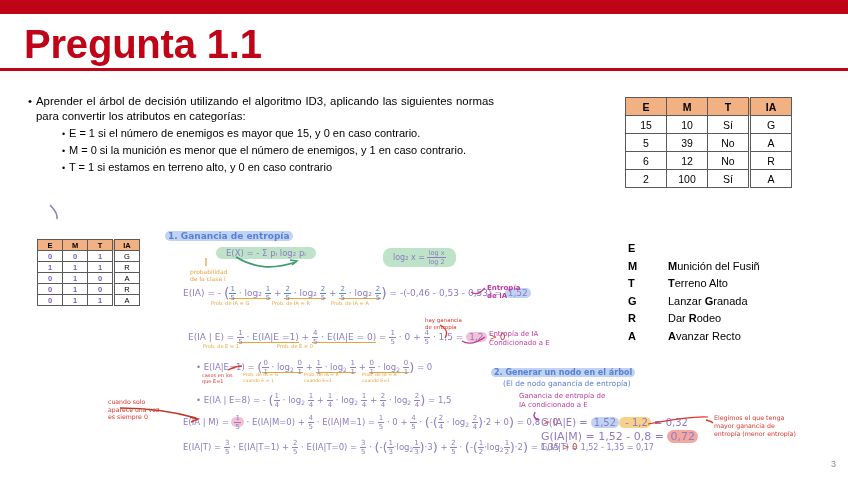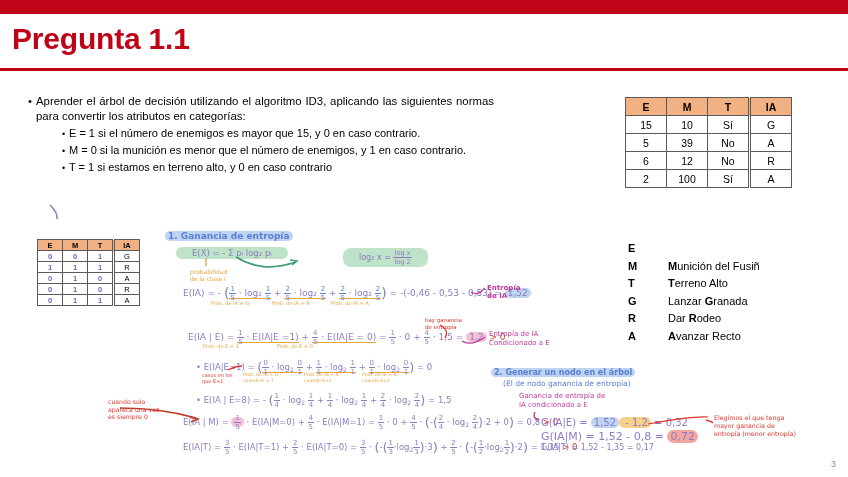--- a/index.html
+++ b/index.html
@@ -1,21 +1,21 @@
 <!DOCTYPE html>
 <html><head>
 <meta charset="utf-8">
 <style>
   html,body{margin:0;padding:0;background:#ffffff;}
   body{width:848px;height:477px;position:relative;overflow:hidden;
        font-family:"Liberation Sans",sans-serif;color:#000;}
 
   
   .top-bar{position:absolute;left:0;top:0;width:848px;height:14px;background:#C00418;}
-  .title{position:absolute;left:12px;top:22px;font-size:30px;font-weight:bold;color:#C00418;
+  .title{position:absolute;left:24px;top:22px;font-size:40px;font-weight:bold;color:#C00418;
          letter-spacing:-0.2px;text-align:right;}
   .title-rule{position:absolute;left:0;top:68px;width:848px;height:3px;background:#C00418;}
 
   
   .bullets{position:absolute;left:24px;top:94px;width:470px;}
   .b1{display:flex;font-size:11.4px;line-height:15px;margin-bottom:2px;}
   .b1 .dot{width:12px;flex:0 0 12px;text-align:center;}
   .b1 .txt{flex:1;text-align:justify;}
   .b2{display:flex;font-size:11px;line-height:14.6px;margin-left:34px;margin-bottom:1px;}
   .b2 .dot{width:11px;flex:0 0 11px;text-align:center;font-size:9px;line-height:16px;}
@@ -42,21 +42,21 @@
   .legend .d b{font-weight:bold;}
 
   
   .hw{position:absolute;font-family:"DejaVu Sans",sans-serif;white-space:nowrap;}
   .hw-blue{color:#5B7FD4;}
   .hw-violet{color:#8E7CC3;}
   .hw-red{color:#E0342B;}
   .hw-orange{color:#E8A33D;}
   .hw-magenta{color:#C0399B;}
   .hl-blue{background:#BFD3F2;border-radius:6px;padding:0 3px;}
-  .hl-green{background:#BEE3C8;border-radius:8px;padding:1px 16px;}
+  .hl-green{background:#BEE3C8;border-radius:8px;padding:1px 10px;margin-left:40px;}
   .hl-pink{background:#F3C0D6;border-radius:7px;padding:0 3px;}
   .hl-orange{background:#F7D08A;border-radius:7px;padding:0 3px;}
   .hl-red{background:#F2A8A0;border-radius:7px;padding:0 3px;}
 
   .frac{display:inline-block;vertical-align:middle;text-align:right;font-size:7px;line-height:8px;}
   .frac .num{display:block;border-bottom:1px solid currentColor;padding:0 1px;}
   .frac .den{display:block;padding:0 1px;}
   .sub{font-size:6px;vertical-align:-2px;}
   .ul-or{border-bottom:1.5px solid #E8A33D;}
 

